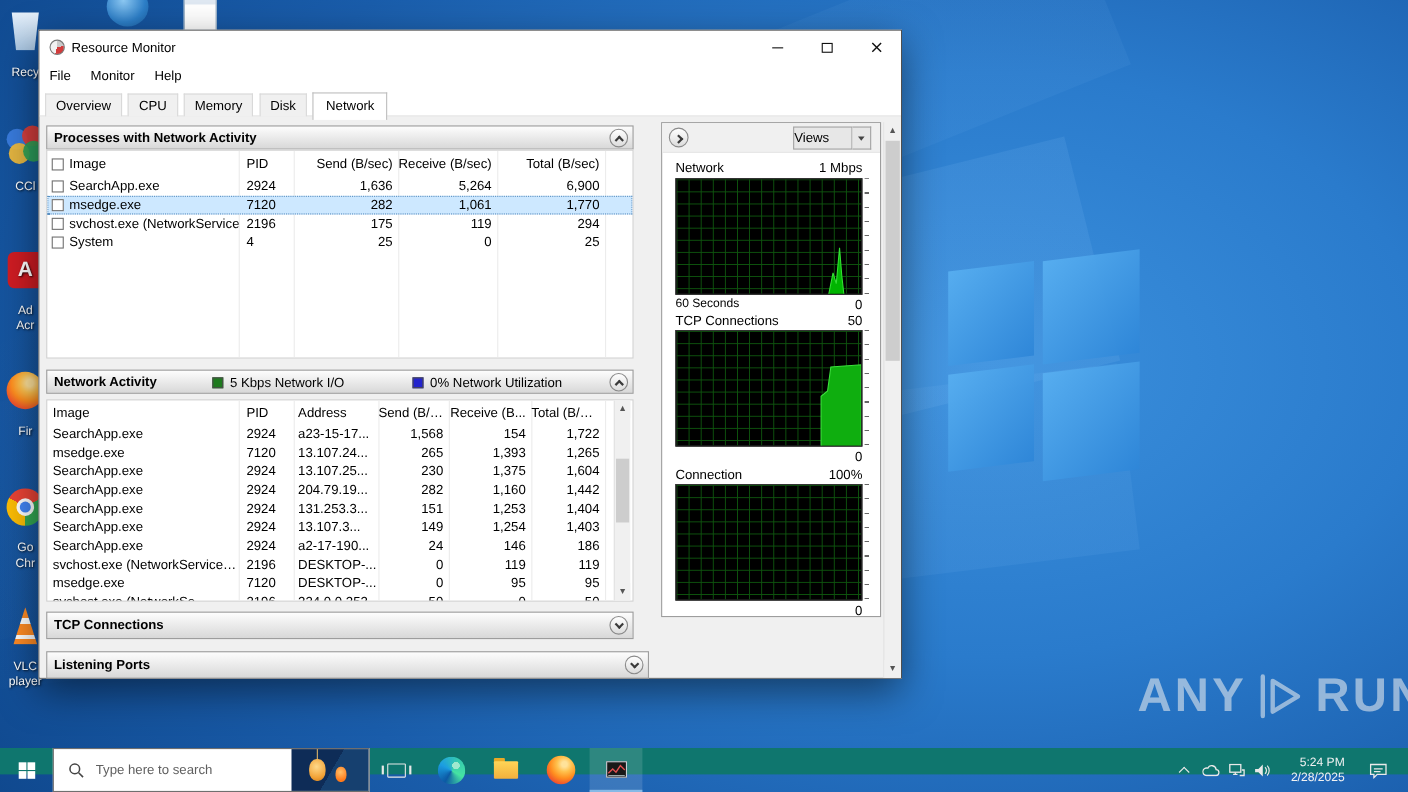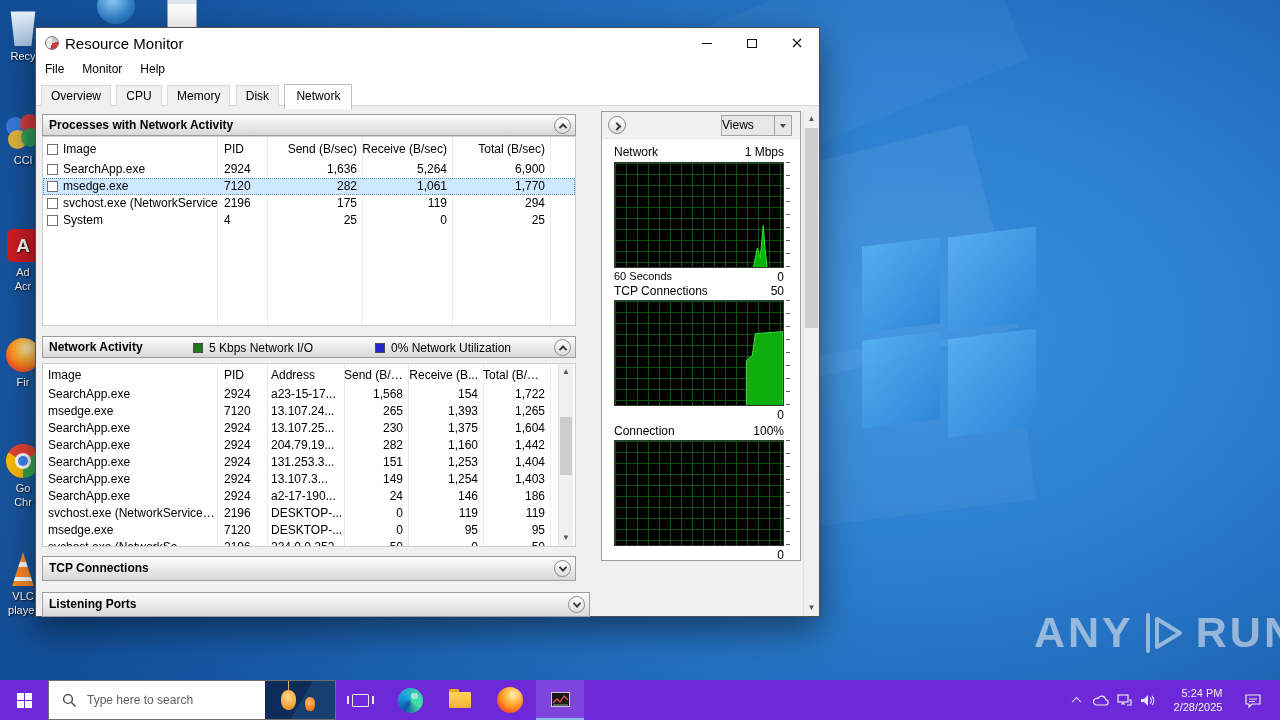--- a/index.html
+++ b/index.html
@@ -15,21 +15,21 @@
   .b3{left:-60px;top:120px;width:1100px;height:150px;transform:rotate(-22deg);background:linear-gradient(90deg,rgba(255,255,255,0),rgba(150,205,255,.12) 85%)}
   #winlogo{position:absolute;left:862px;top:232px;width:180px;height:208px}
   #winlogo .pane{position:absolute;background:linear-gradient(135deg,#57aef0,#2e86d8);transform:skewY(-7deg);opacity:.96}
   .pn1{left:0;top:10px;width:78px;height:86px}
   .pn2{left:86px;top:0;width:88px;height:94px}
   .pn3{left:0;top:104px;width:78px;height:88px}
   .pn4{left:86px;top:102px;width:88px;height:98px}
 
   
   .dicon{position:absolute;width:46px;text-align:center;color:#fff;font-size:11px;text-shadow:1px 1px 2px rgba(0,0,0,.85);z-index:2}
-  .dlabel{margin-top:3px;line-height:14px}
+  .dlabel{margin-top:13px;line-height:14px}
   .icbox{width:36px;height:38px;margin:0 auto;display:flex;align-items:flex-end;justify-content:center}
   .ic-recycle{width:28px;height:36px;background:linear-gradient(180deg,#e7f1fb,#a9c6e2);clip-path:polygon(6% 4%,94% 4%,80% 100%,20% 100%);border-radius:2px}
   .ic-pin{position:relative;width:36px;height:36px}
   .ic-pin i{position:absolute;width:19px;height:19px;border-radius:50%;opacity:.93}
   .ic-pin .c1{left:1px;top:3px;background:#3b7de0}
   .ic-pin .c2{left:15px;top:0;background:#e03b35}
   .ic-pin .c3{left:3px;top:16px;background:#f2bb3a}
   .ic-pin .c4{left:16px;top:14px;background:#2ea156}
   .ic-acro{width:33px;height:33px;border-radius:6px;background:#cf1c23;color:#fff;display:flex;align-items:center;justify-content:center;font-weight:bold;font-size:19px}
   .ic-acro::after{content:"A"}
@@ -38,21 +38,21 @@
   .ic-chrome::before{content:"";position:absolute;left:9px;top:9px;width:16px;height:16px;border-radius:50%;background:#fff}
   .ic-chrome::after{content:"";position:absolute;left:12px;top:12px;width:10px;height:10px;border-radius:50%;background:#4285f4}
   .ic-vlc{width:30px;height:34px;clip-path:polygon(50% 0,86% 100%,14% 100%);background:linear-gradient(180deg,#ff8b24 0 30%,#fff 30% 45%,#ff8b24 45% 74%,#fff 74% 85%,#ff8b24 85%)}
   .part-blue{position:absolute;left:97px;top:-12px;width:38px;height:36px;border-radius:50%;background:radial-gradient(circle at 40% 35%,#8cc8f2,#2d7fc8 60%,#1a5ea0);z-index:2}
   .part-doc{position:absolute;left:167px;top:-4px;width:30px;height:32px;background:#fff;border:1px solid #8fa8c0;box-shadow:inset 0 7px 0 #dfe8f2;z-index:2}
 
   
   #rm-window{position:absolute;left:35px;top:27px;width:785px;height:590px;background:#fff;border:1px solid #4f4f4f;box-shadow:0 12px 34px rgba(0,0,0,.5);z-index:10}
   #titlebar{position:absolute;left:0;top:0;right:0;height:30px;background:#fff;display:flex;align-items:center}
   #title-icon{width:14px;height:14px;border-radius:50%;margin:0 6px 0 9px;border:1px solid #777;background:conic-gradient(#c9c9c9 0 22%,#d23b3b 22% 55%,#f1f1f1 55% 100%)}
-  #title-text{font-size:15px}
+  #title-text{font-size:12px}
   .wc{position:absolute;top:0;height:30px;width:45px;display:flex;align-items:center;justify-content:center}
   .wc-min{right:90px}.wc-max{right:45px}.wc-close{right:0}
   .glyph-min{display:block;width:10px;height:1px;background:#111}
   .glyph-max{display:block;width:10px;height:9px;border:1px solid #111}
   #menubar{position:absolute;left:0;top:30px;right:0;height:22px;background:#fff;display:flex;align-items:center;padding-left:9px;gap:18px}
   #tabstrip{position:absolute;left:0;top:52px;right:0;height:26px;background:#fff;border-bottom:1px solid #d9d9d9;padding-left:5px}
   .tab{display:inline-block;margin-top:5px;padding:3px 9px;background:#f0f0f0;border:1px solid #d9d9d9;border-bottom:none;margin-right:2px}
   .tab.active{background:#fff;border-color:#bdbdbd;margin-top:3px;padding:4px 11px 6px;position:relative;z-index:3}
   #content{position:absolute;left:0;top:78px;right:0;bottom:0;background:#f0f0f0}
 
@@ -103,21 +103,21 @@
   .grow{position:absolute;left:12px;width:170px;height:15px;font-size:12px}
   .grow .r{float:right}
   .grow .l{float:left}
   .xsmall{font-size:11px}
   .graph{position:absolute;left:12px;width:170px;height:106px;background:#000;border:1px solid #333;overflow:hidden}
   .grid{position:absolute;inset:0;background-image:linear-gradient(to right,#0e540e 1px,transparent 1px),linear-gradient(to bottom,#0e540e 1px,transparent 1px);background-size:11px 11px}
   .graph svg{position:absolute;inset:0}
   .ticks{position:absolute;left:184px;width:4px;background:repeating-linear-gradient(to bottom,#666 0 1px,transparent 1px 13px)}
 
   
-  #taskbar{position:absolute;left:0;top:680px;width:1280px;height:40px;background:#6d28d9;z-index:30}
+  #taskbar{position:absolute;left:0;top:680px;width:1280px;height:24px;background:#0f766e;z-index:30}
   .tb-slot{position:absolute;top:0;width:48px;height:40px;display:flex;align-items:center;justify-content:center}
   .tb-active{background:rgba(255,255,255,.13);border-bottom:2px solid #86b9e6}
   #start-btn{left:0}
   .winlogo-s{display:grid;grid-template-columns:7px 7px;grid-template-rows:7px 7px;gap:1px}
   .winlogo-s i{background:#fff}
   #search-box{position:absolute;left:48px;top:0;width:288px;height:40px;background:#fff;border:1px solid #6f6f6f;display:flex;align-items:center}
   #search-box input{border:none;outline:none;font-size:12px;width:170px;font-family:"Liberation Sans",sans-serif;color:#444}
   #search-box input::placeholder{color:#5f5f5f}
   #mag{margin:0 10px 0 13px}
   #search-decor{position:absolute;right:0;top:0;width:70px;height:38px;background:linear-gradient(120deg,#0e2c57 0 52%,#16406f 52%);overflow:hidden}

